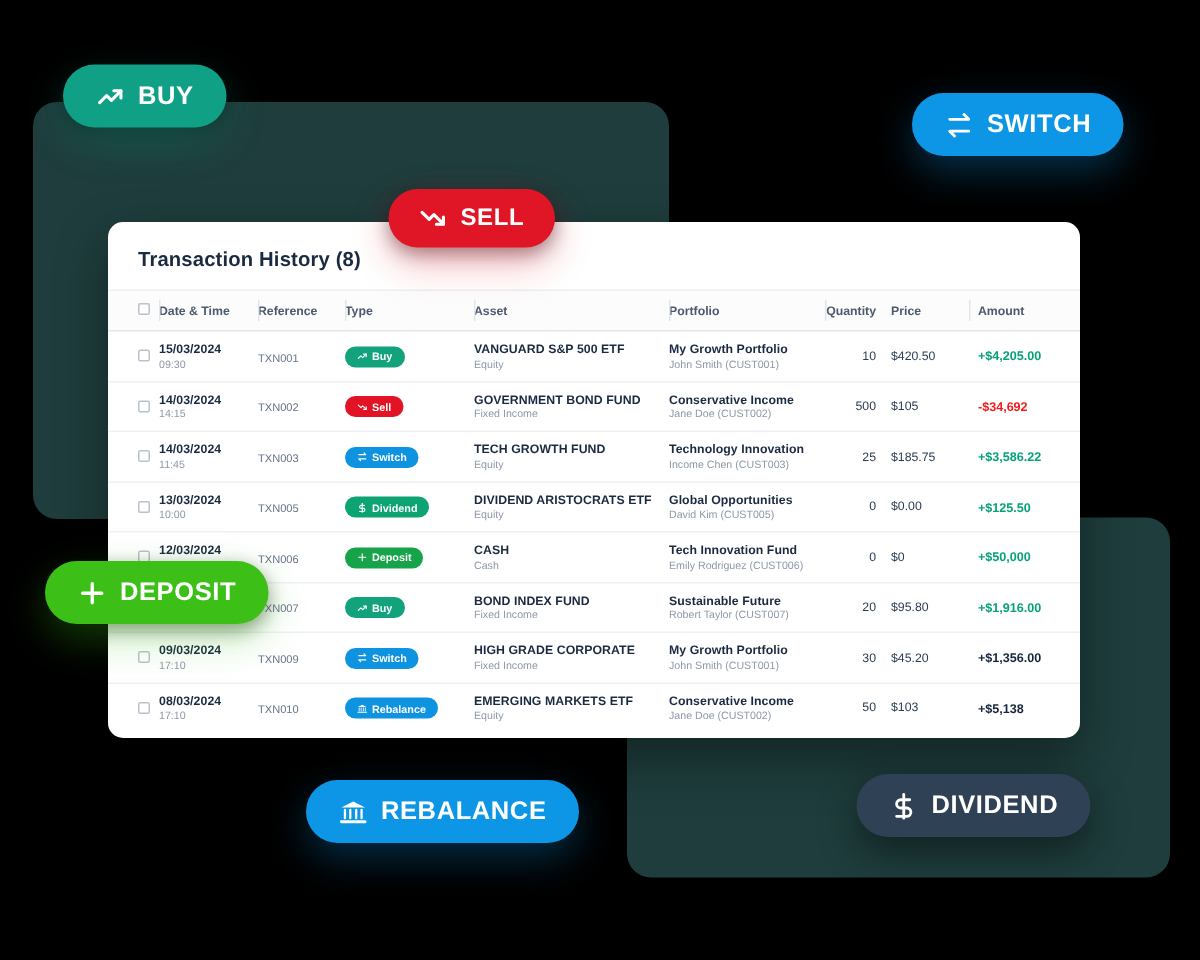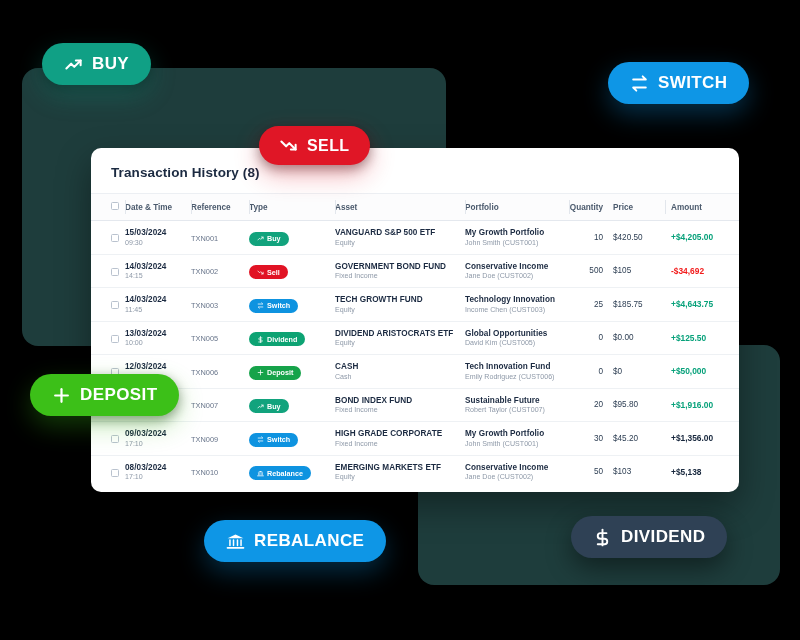--- a/index.html
+++ b/index.html
@@ -17,21 +17,21 @@
     position: absolute;
     background: #1e3d3c;
     border-radius: 16px;
   }
   #panel-back-left  { left: 22px;  top: 68px;  width: 424px; height: 278px; }
   #panel-back-right { left: 418px; top: 345px; width: 362px; height: 240px; }
 
   
   #card {
     position: absolute;
-    left: 91px; top: 148px;
+    left: 72px; top: 148px;
     width: 648px; height: 344px;
     background: #ffffff;
     border-radius: 10px;
     box-shadow: 0 14px 34px rgba(0,0,0,0.38);
     overflow: hidden;
   }
   #card-title {
     font-size: 13.5px;
     font-weight: bold;
     color: #1b2a41;
@@ -264,21 +264,21 @@
             <td class="c-asset">
               <div class="primary">TECH GROWTH FUND</div>
               <div class="secondary">Equity</div>
             </td>
             <td class="c-port">
               <div class="primary">Technology Innovation</div>
               <div class="secondary">Income Chen (CUST003)</div>
             </td>
             <td class="c-qty num">25</td>
             <td class="c-price num">$185.75</td>
-            <td class="c-amt amt pos">+$4,643.75</td>
+            <td class="c-amt amt pos">+$3,586.22</td>
           </tr>
           <tr>
             <td class="c-check"><span class="cb"></span></td>
             <td class="c-date">
               <div class="primary">13/03/2024</div>
               <div class="secondary">10:00</div>
             </td>
             <td class="c-ref">
               <div class="secondary" style="color:#67748a;font-size:7.4px">TXN005</div>
             </td>

